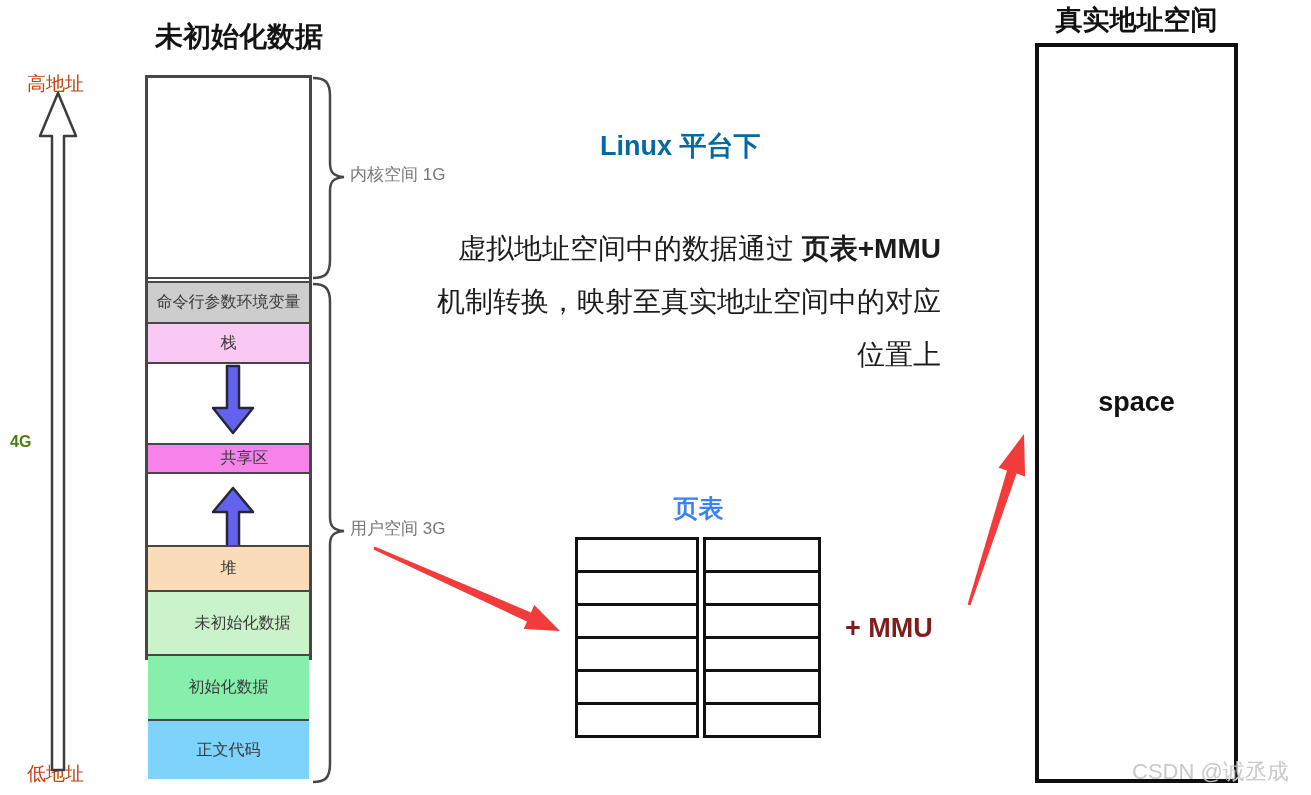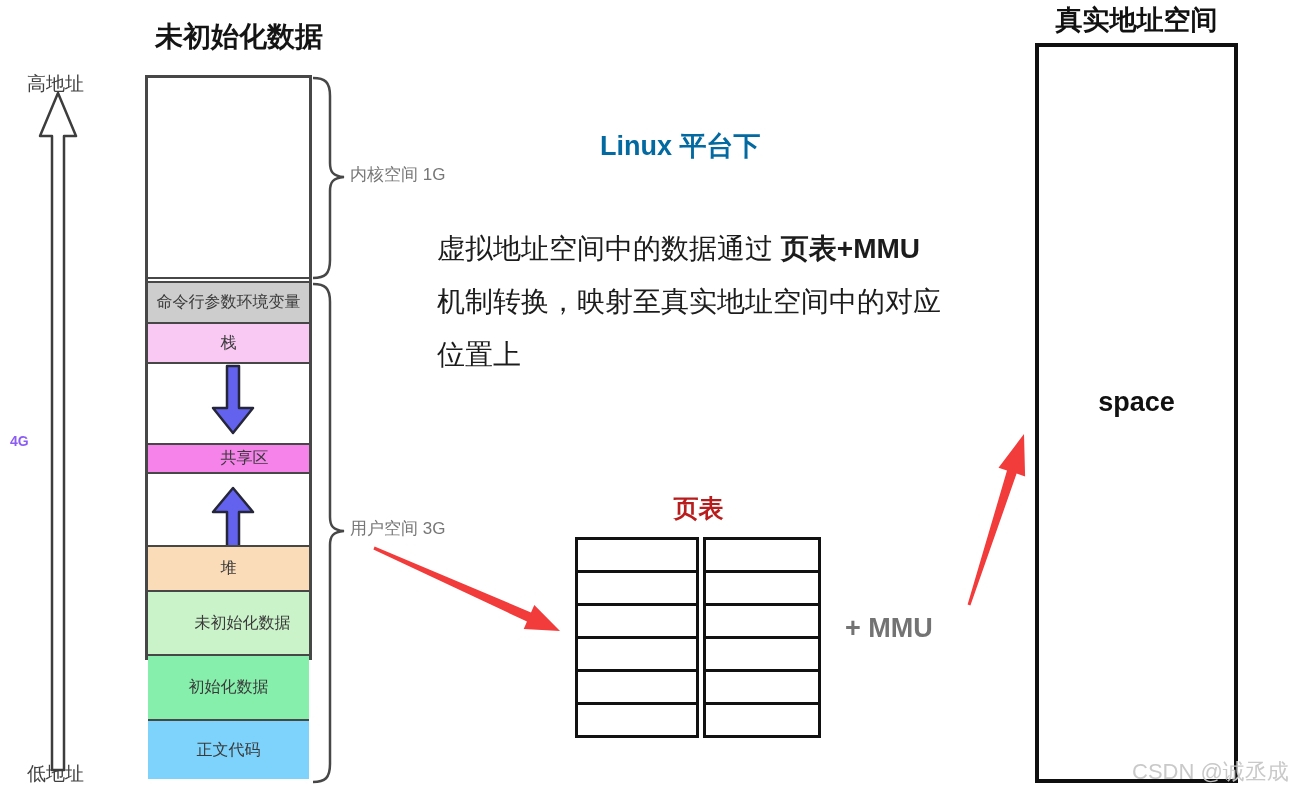--- a/index.html
+++ b/index.html
@@ -2,22 +2,22 @@
 <html><head>
 <meta charset="utf-8">
 <style>
   html,body{margin:0;padding:0;background:#fff;}
   .canvas{
     position:relative;width:1311px;height:795px;background:#ffffff;
     font-family:"Liberation Sans","DejaVu Sans",sans-serif;overflow:hidden;
   }
   .abs{position:absolute;}
   
-  .axis-label{font-size:19px;color:#404040;white-space:nowrap;}
-  .size-label{font-size:14px;font-weight:600;color:#8b5cf6;}
+  .axis-label{font-size:19px;color:#c2410c;white-space:nowrap;}
+  .size-label{font-size:16px;font-weight:600;color:#4d7c0f;}
   
   .big-title{font-size:28px;font-weight:600;color:#141414;white-space:nowrap;}
   
   .stack{
     left:145px;top:75px;width:167px;height:585px;
     border:3px solid #474747;box-sizing:border-box;
     display:flex;flex-direction:column;background:#fff;
   }
   .segment{
     box-sizing:border-box;flex:none;display:flex;align-items:center;justify-content:center;
@@ -28,28 +28,28 @@
   .segment.after-divider{border-top:none;}
   .segment .seg-label{font-size:16px;color:#3a3a3a;white-space:nowrap;}
   .segment svg{position:absolute;left:0;top:0;}
   
   .brace-label{font-size:17px;color:#767676;white-space:nowrap;}
   
   .platform-title{font-size:27px;font-weight:600;color:#0369a1;white-space:nowrap;}
   .paragraph{font-size:28px;line-height:53px;color:#1c1c1c;white-space:nowrap;}
   .paragraph b{font-weight:bold;}
   
-  .pt-title{width:247px;text-align:center;font-size:25px;font-weight:bold;color:#b91c1c;}
+  .pt-title{width:247px;text-align:center;font-size:25px;font-weight:bold;color:#3b82f6;}
   .pt-col{
     top:537px;height:201px;box-sizing:border-box;border:3px solid #111;
     display:flex;flex-direction:column;background:#fff;
   }
   .pt-row{flex:1 1 0;box-sizing:border-box;}
   .pt-row:not(:last-child){border-bottom:3px solid #111;}
-  .mmu-label{font-size:27px;font-weight:bold;color:#737373;white-space:nowrap;}
+  .mmu-label{font-size:27px;font-weight:bold;color:#7f1d1d;white-space:nowrap;}
   
   .real-box{
     left:1035px;top:43px;width:203px;height:740px;
     border:4px solid #0f0f0f;box-sizing:border-box;background:#fff;
   }
   .real-title{left:1035px;top:2px;width:203px;text-align:center;font-size:27px;font-weight:600;color:#111;}
   .space-label{left:0;top:340px;width:100%;text-align:center;font-size:27px;font-weight:bold;color:#111;}
   
   .watermark{left:1132px;top:757px;font-size:22px;color:rgba(198,198,198,.95);z-index:10;white-space:nowrap;}
   svg.overlay{left:0;top:0;pointer-events:none;z-index:5;}
@@ -98,21 +98,21 @@
       </div>
       <div class="segment" style="height: 60px; background: #7dd3fc;">
         <span class="seg-label">正文代码</span>
       </div>
     </div>
 
   <div class="abs brace-label" style="left:350px;top:163px;">内核空间 1G</div>
   <div class="abs brace-label" style="left:350px;top:517px;">用户空间 3G</div>
 
   <div class="abs platform-title" style="left:600px;top:128px;">Linux 平台下</div>
-  <div class="abs paragraph" style="left:437px;top:222px;">
+  <div class="abs paragraph" style="left:437px;top:222px;text-align:right;">
     <div><span>虚拟地址空间中的数据通过 </span><b>页表+MMU</b></div>
     <div>机制转换，映射至真实地址空间中的对应</div>
     <div>位置上</div>
   </div>
 
   <div class="abs pt-title" style="left:575px;top:492px;">页表</div>
   <div class="abs pt-col" id="pt-col-left" style="left:575px;width:124px;">
       <div class="pt-row"></div>
       <div class="pt-row"></div>
       <div class="pt-row"></div>

